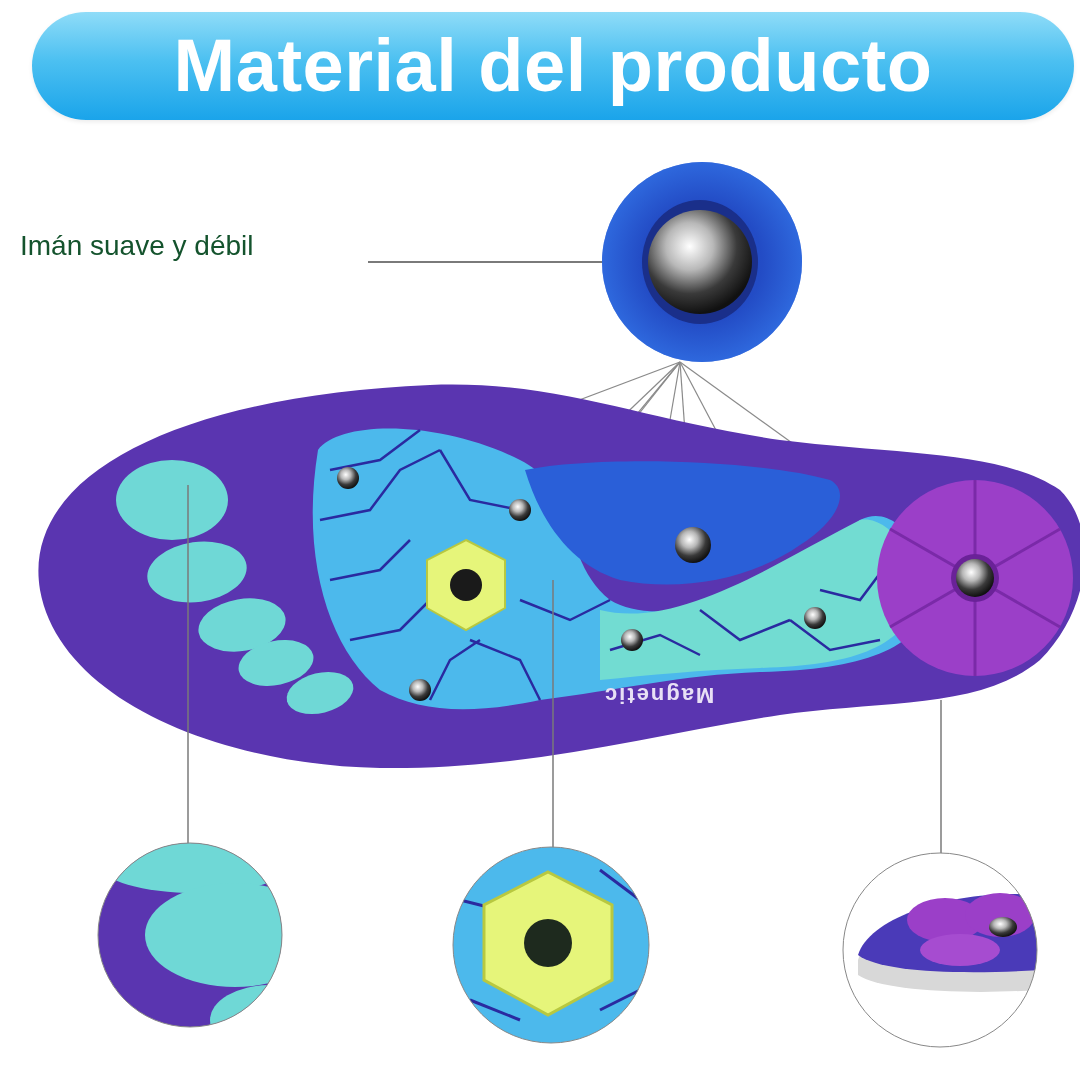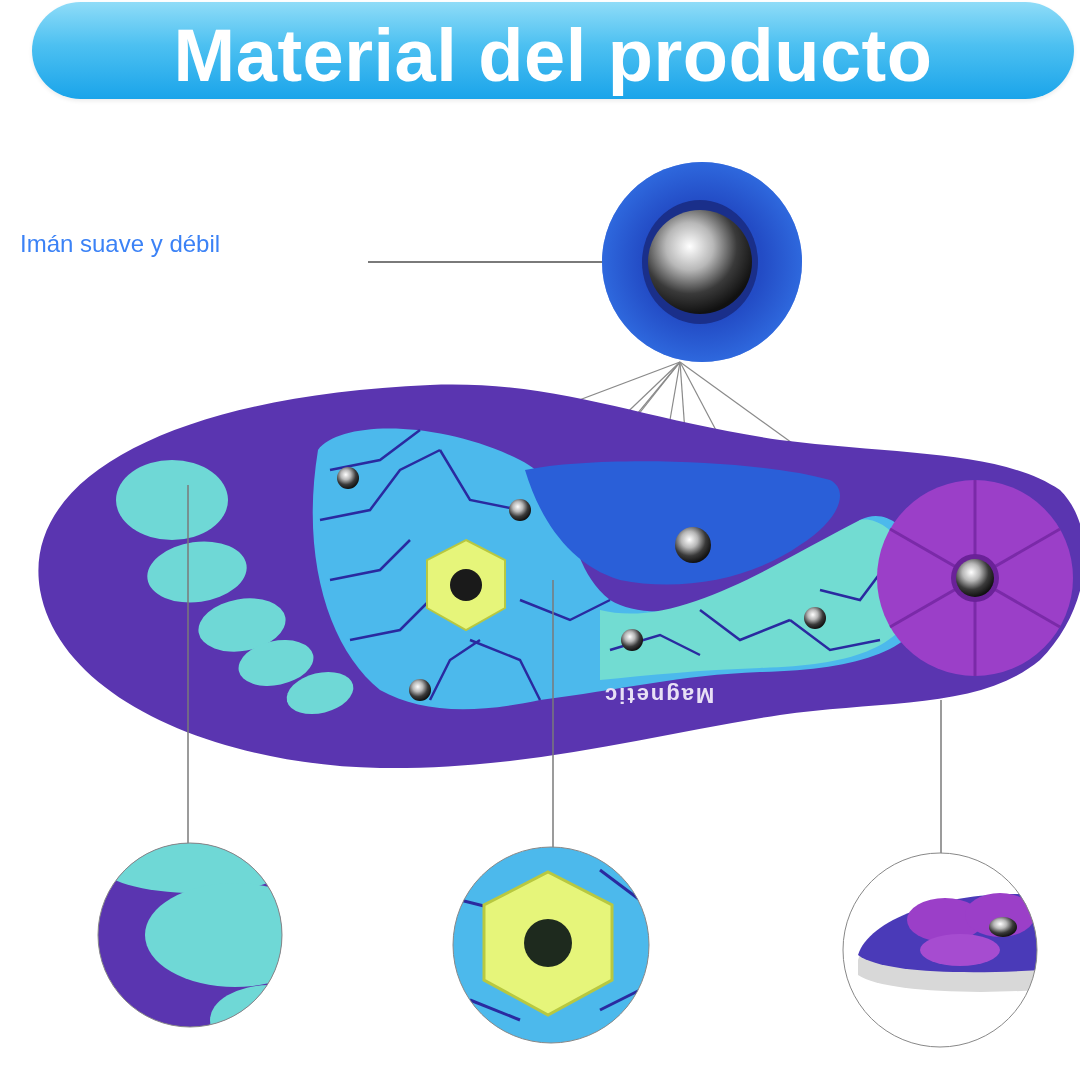--- a/index.html
+++ b/index.html
@@ -1,22 +1,22 @@
 <!DOCTYPE html>
 <html><head>
 <meta charset="utf-8">
 <style>
   html, body { margin:0; padding:0; }
   body { width:1080px; height:1080px; background:#ffffff; position:relative; overflow:hidden; font-family:"Liberation Sans", sans-serif; }
-  .banner { position:absolute; left:32px; top:2px; width:1042px; height:97px; border-radius:54px;
+  .banner { position:absolute; left:32px; top:12px; width:1042px; height:108px; border-radius:54px;
     background:linear-gradient(180deg,#8fdcf8 0%,#4cc0f1 45%,#1aa4ea 100%);
     box-shadow:0 2px 4px rgba(0,0,0,0.08); }
   .banner-title { position:absolute; left:0; right:0; top:6px; text-align:center; color:#ffffff;
     font-family:"Liberation Sans", sans-serif; font-weight:bold; font-size:74px; letter-spacing:0.5px; line-height:96px; }
-  .label { position:absolute; left:20px; top:230px; font-size:24px; color:#3b82f6; font-family:"Liberation Sans", sans-serif; }
+  .label { position:absolute; left:20px; top:230px; font-size:28px; color:#14532d; font-family:"Liberation Sans", sans-serif; }
   .leader { position:absolute; background:#7a7a7a; }
   svg.main { position:absolute; left:0; top:0; }
   .magnetic-text { position:absolute; left:603px; top:682px; transform:rotate(180deg); color:#e8e0f5; font-weight:bold; font-size:22px; letter-spacing:2px; font-family:"Liberation Sans", sans-serif; }
 </style>
 </head>
 <body>
 
 <div class="banner">
   <div class="banner-title">Material del producto</div>
 </div>

